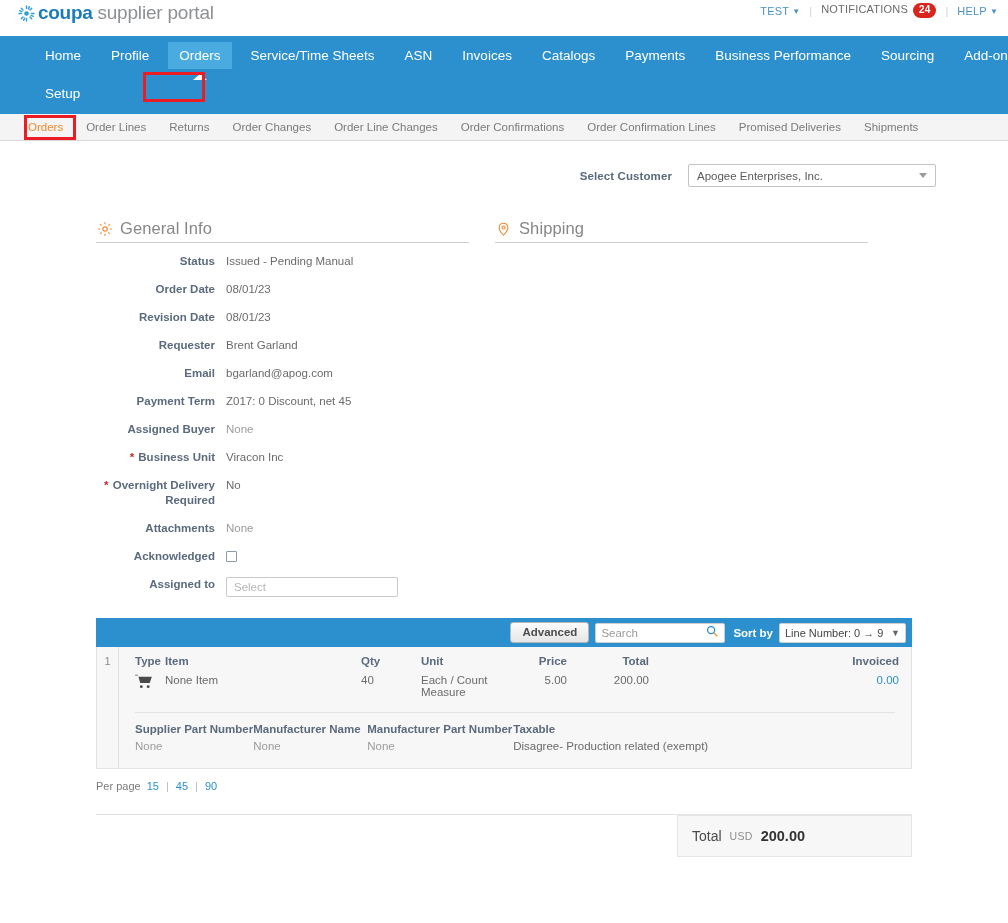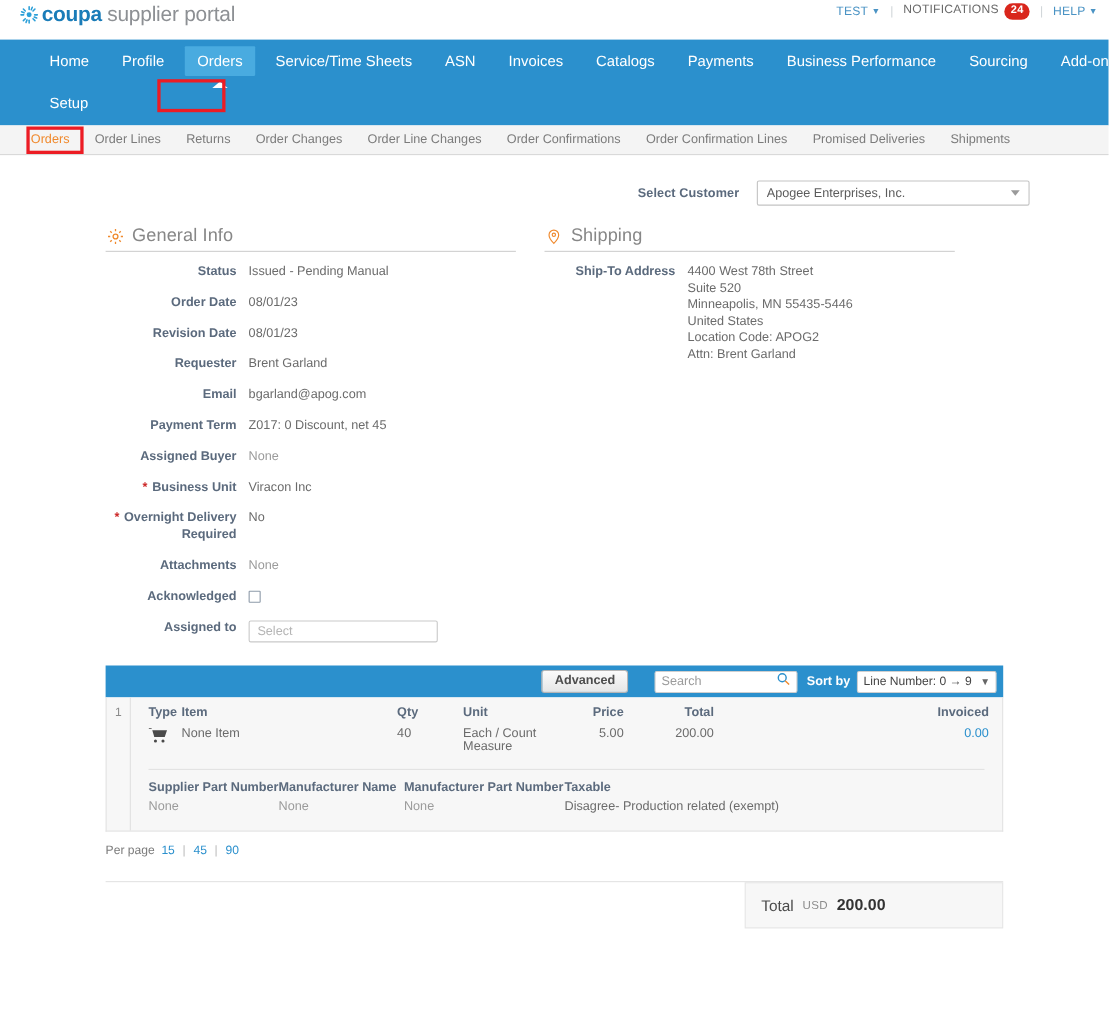--- a/index.html
+++ b/index.html
@@ -75,21 +75,21 @@
     font-size: 11.5px; color: #5b5b5b; display: flex; align-items: center; padding: 0 8px;
     position: relative; justify-content: space-between;
   }
   .cust-select .cv { white-space: nowrap; overflow: hidden; }
   .tri-down { width:0;height:0;border-left:4px solid transparent;border-right:4px solid transparent;border-top:5px solid #9a9a9a; }
 
   .inner { padding-left: 96px; padding-right: 96px; }
 
   .po-title { font-size: 23px; color: #444; font-weight: normal; margin: 13px 0 0 0; letter-spacing: -0.2px; }
 
-  .cols { display: flex; margin-top: 18px; }
+  .cols { display: flex; margin-top: 32px; }
   .col-left { width: 373px; margin-right: 26px; }
   .col-right { width: 373px; }
 
   .sect-head {
     display: flex; align-items: center; border-bottom: 1px solid #cfcfcf;
     padding-bottom: 4px; margin-bottom: 11px;
   }
   .sect-ico { width: 17px; height: 17px; margin-right: 7px; display:flex;align-items:center;justify-content:center; }
   .sect-title { font-size: 16.5px; color: #878787; font-weight: normal; letter-spacing: .1px; }
 
@@ -116,21 +116,21 @@
   .lines-ico { width: 17px; height: 13px; margin-right: 7px; }
   .lines-title { font-size: 16.5px; color: #878787; }
 
   .lines-box { margin-top: 8px; border: 0; }
   .lines-toolbar {
     background: #2b90cd; height: 29px; display: flex; align-items: center;
     justify-content: flex-end; padding-right: 6px;
   }
   .btn-advanced {
     background: linear-gradient(#fbfbfb,#e6e6e6); border: 1px solid #b6b6b6; border-radius: 3px;
-    font-size: 11.5px; font-weight: bold; color: #4d4d4d; padding: 3px 11px; margin-right: 24px;
+    font-size: 11.5px; font-weight: bold; color: #4d4d4d; padding: 3px 11px; margin-right: 6px;
     line-height: 13px;
   }
   .searchwrap {
     background: #fff; border: 1px solid #cfcfcf; border-radius: 2px; height: 20px; width: 130px;
     display: flex; align-items: center; padding: 0 5px; justify-content: space-between;
   }
   .searchwrap .ph { font-size: 11.5px; color: #9b9b9b; }
   .sortby { font-size: 11.5px; color: #fff; font-weight: bold; margin: 0 6px 0 8px; }
   .sortsel {
     background: #fff; border: 1px solid #cfcfcf; border-radius: 2px; height: 20px; width: 127px;
@@ -347,31 +347,20 @@
           <div class="sect-head">
             <span class="sect-ico">
               <svg viewBox="0 0 24 24" width="15" height="16" fill="none" stroke="#f08a2e" stroke-width="1.7">
                 <path d="M12 22s7-7.2 7-12.3A7 7 0 0 0 5 9.7C5 14.8 12 22 12 22z"></path>
                 <circle cx="12" cy="9.6" r="2.4"></circle>
               </svg>
             </span>
             <span class="sect-title">Shipping</span>
           </div>
 
-          <div class="frow">
-            <div class="flabel">Ship-To Address</div>
-            <div class="fval">
-              <span class="addr-line">4400 West 78th Street</span>
-              <span class="addr-line">Suite 520</span>
-              <span class="addr-line">Minneapolis, MN 55435-5446</span>
-              <span class="addr-line">United States</span>
-              <span class="addr-line">Location Code: APOG2</span>
-              <span class="addr-line">Attn: Brent Garland</span>
-            </div>
-          </div>
 
         </div>
       </div>
 
 
       <div class="lines-box">
         <div class="lines-toolbar">
           <div class="btn-advanced">Advanced</div>
           <div class="searchwrap">
             <span class="ph">Search</span>

